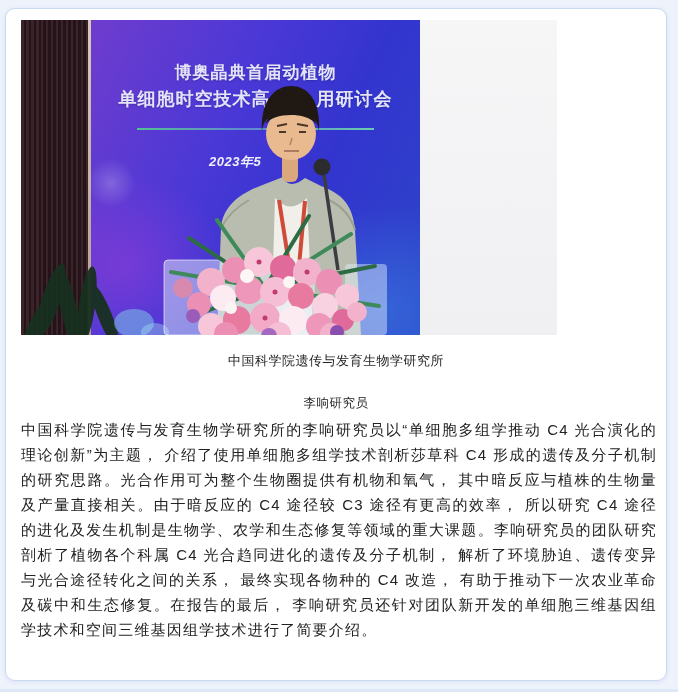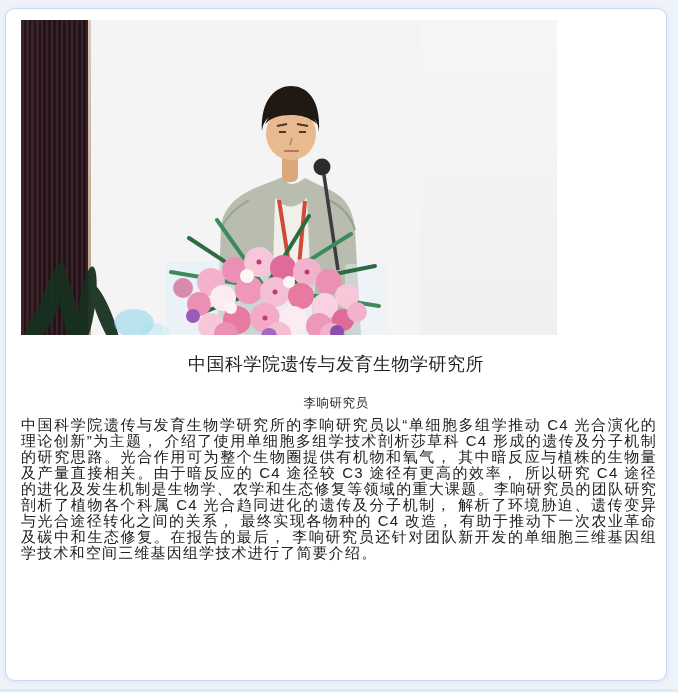--- a/index.html
+++ b/index.html
@@ -58,45 +58,55 @@
     background:radial-gradient(circle,rgba(255,255,255,0.22),rgba(255,255,255,0) 70%);
   }
   .side-wall{
     position:absolute;left:399px;top:0;width:137px;height:315px;
     background:linear-gradient(#f6f6f7,#f0f0f3);
   }
   .photo svg{position:absolute;left:0;top:0;}
   
   .cap1{
     position:absolute;left:0;top:343px;width:100%;text-align:center;
-    font-size:18px;color:#1f1f1f;letter-spacing:0.5px;
+    font-size:13px;color:#1f1f1f;letter-spacing:0.5px;
   }
   .cap2{
     position:absolute;left:0;top:386px;width:100%;text-align:center;
     font-size:12.5px;color:#1f1f1f;letter-spacing:0.5px;
   }
   
   .para{
     position:absolute;left:15px;top:408px;width:636px;
-    font-size:15px;line-height:16px;letter-spacing:1.2px;
+    font-size:15px;line-height:25px;letter-spacing:1.2px;
     color:#222222;text-align:justify;
   }
   .page-edge{
     position:absolute;left:0;bottom:0;width:678px;height:3px;background:#dfe8f6;
   }
 </style>
 </head>
 <body>
 
 <div class="card">
 
   <div class="photo">
     <div class="curtain"></div>
     <div class="edge-strip"></div>
 
+    <div class="backdrop">
+      <div class="glow"></div>
+      <div class="banner-l1">博奥晶典首届动植物</div>
+      <div class="banner-l2">
+        <span>单细胞时空技术高</span>
+        <span>用研讨会</span>
+      </div>
+      <div class="stage-divider"></div>
+      <div class="banner-date">2023年5</div>
+    </div>
 
     <div class="side-wall"></div>
 
     <svg width="536" height="315" viewBox="0 0 536 315">
 
       <g fill="#17301f" opacity="0.94">
         <ellipse cx="30" cy="280" rx="9" ry="38" transform="rotate(18 30 280)"></ellipse>
         <ellipse cx="48" cy="290" rx="8" ry="42" transform="rotate(-12 48 290)"></ellipse>
         <ellipse cx="66" cy="286" rx="8" ry="40" transform="rotate(8 66 286)"></ellipse>
         <ellipse cx="84" cy="296" rx="7" ry="34" transform="rotate(-22 84 296)"></ellipse>

